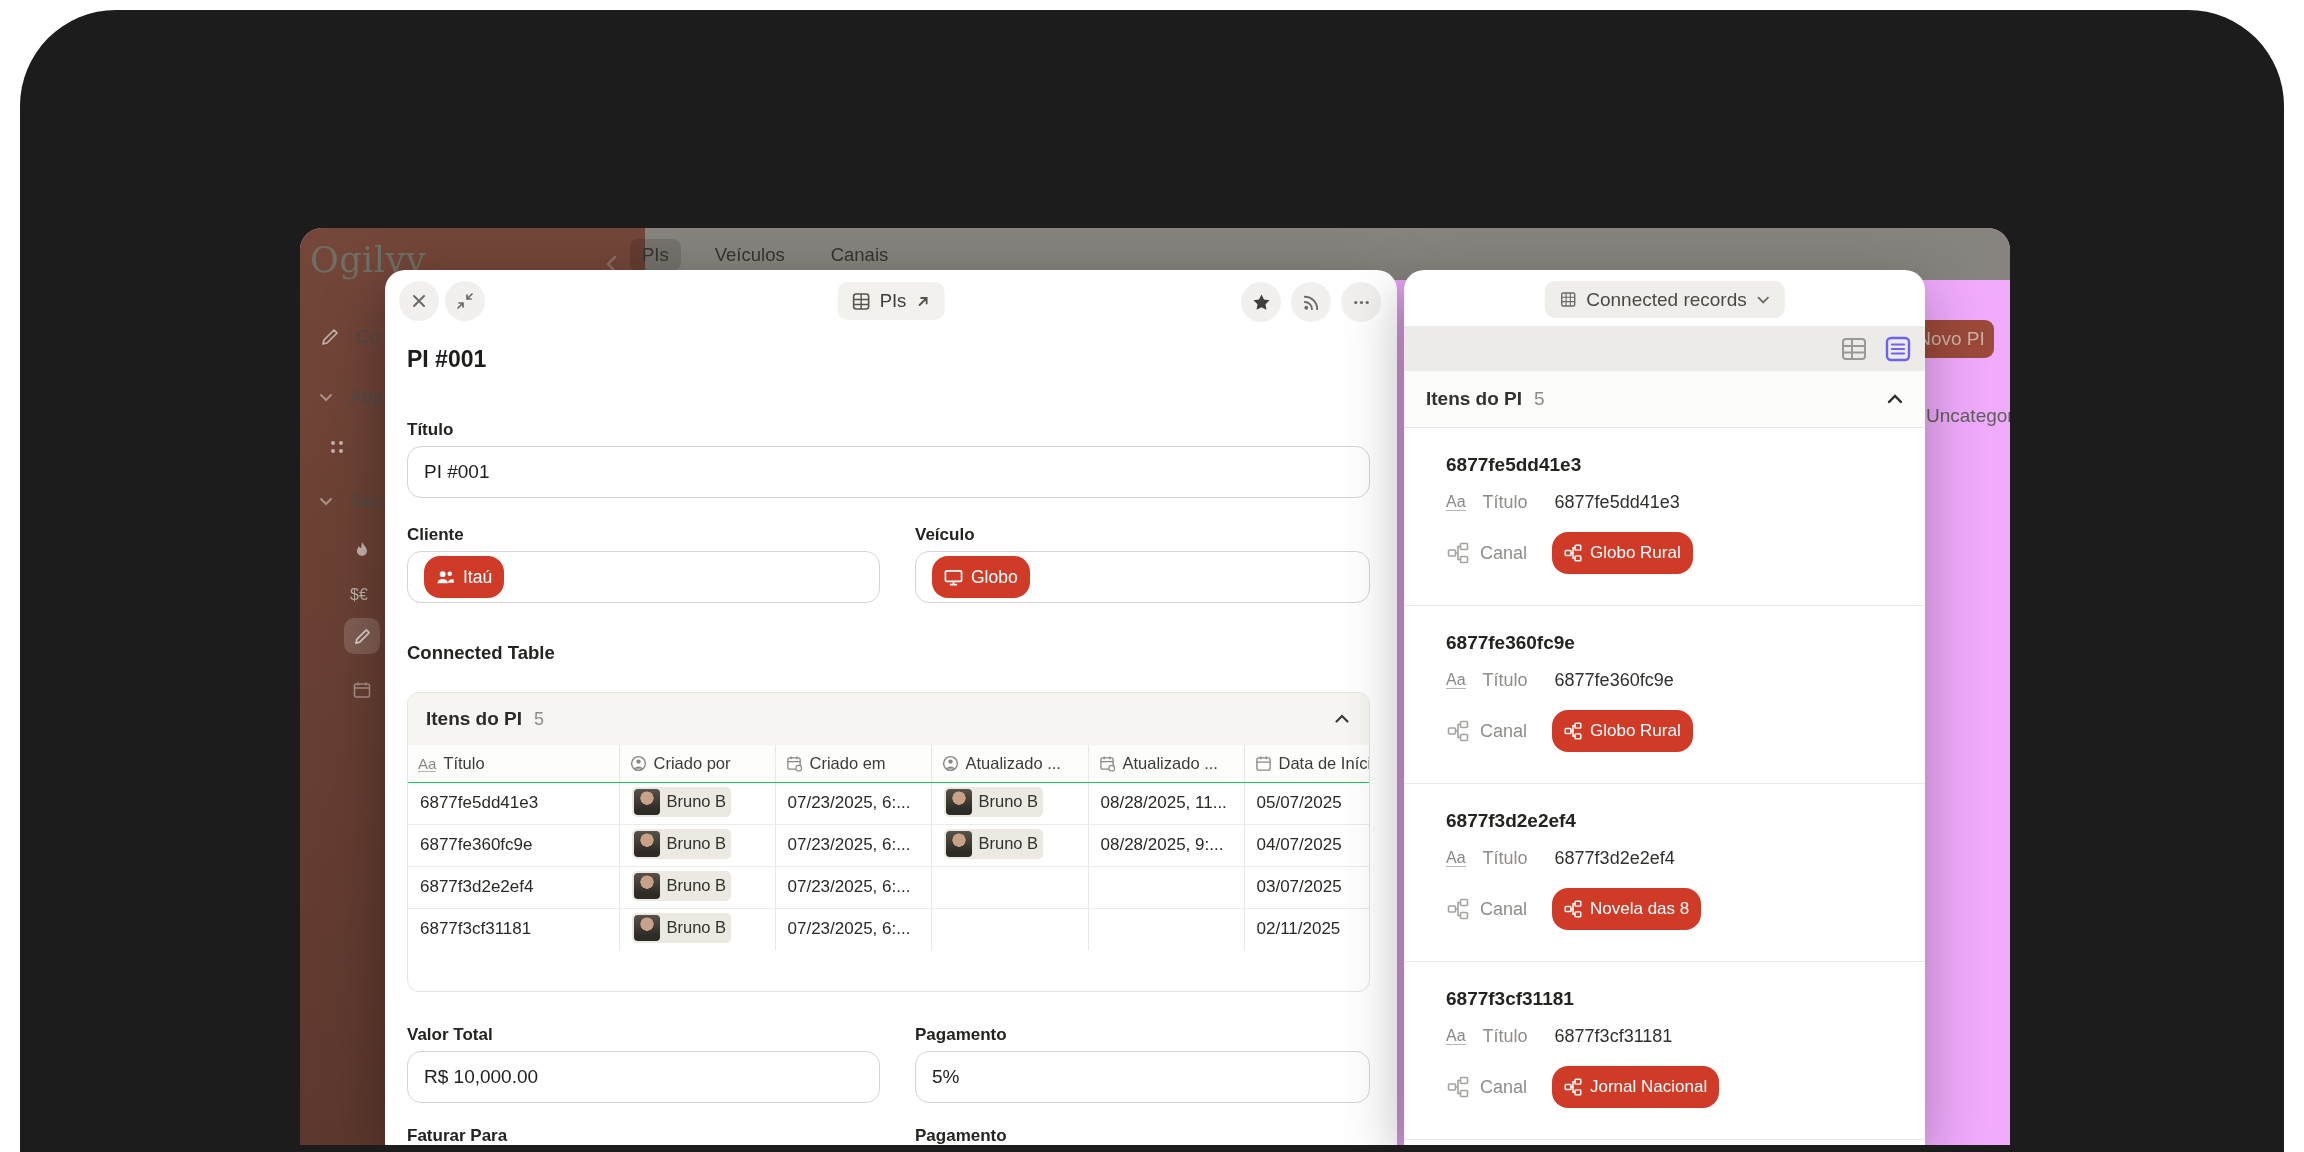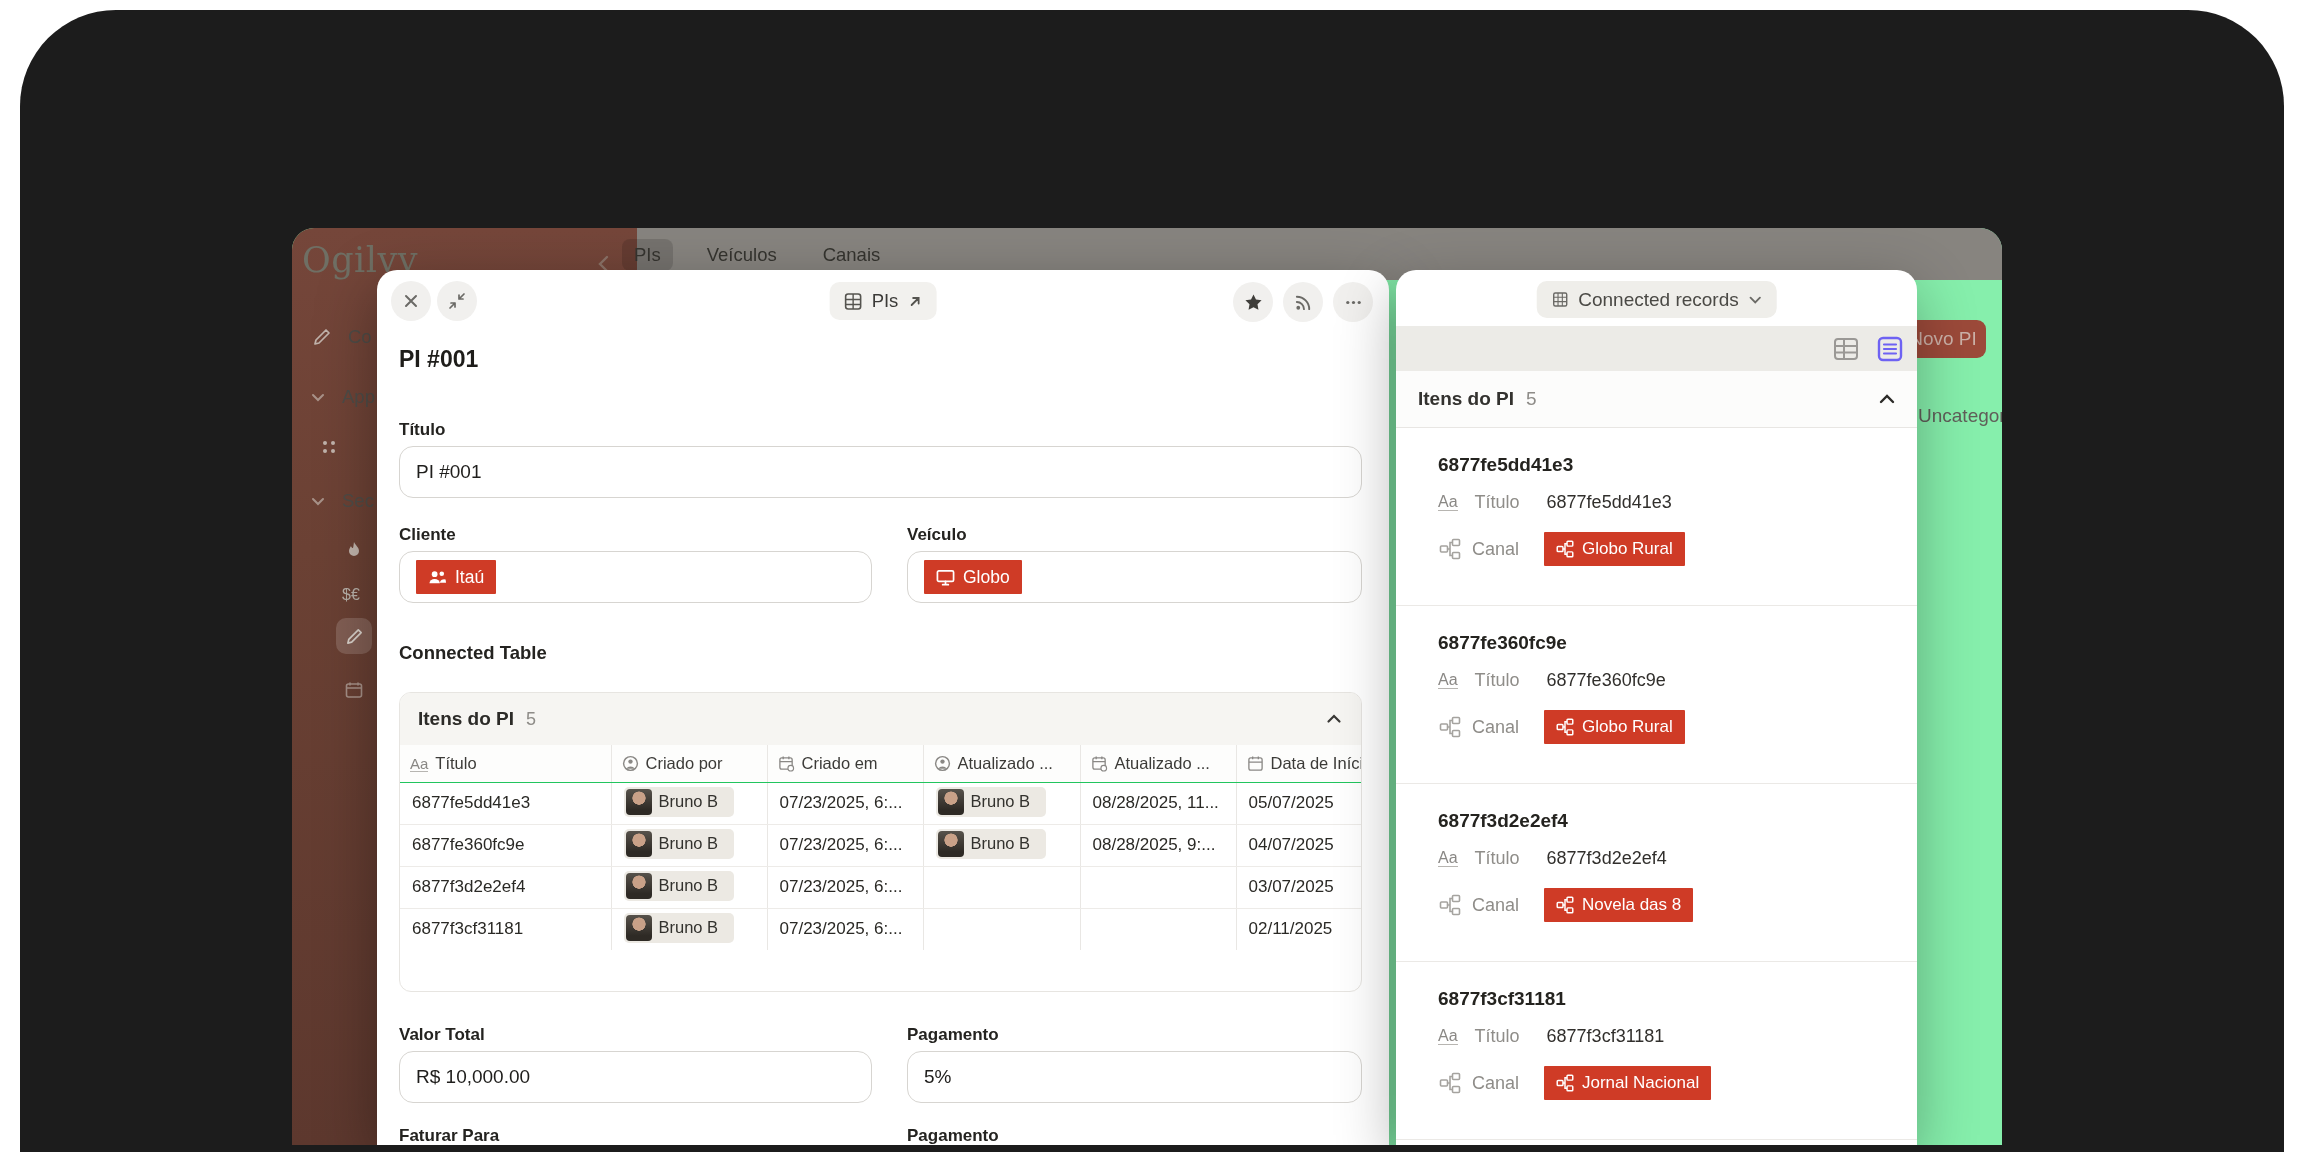--- a/index.html
+++ b/index.html
@@ -5,22 +5,22 @@
   * { margin:0; padding:0; box-sizing:border-box; }
   html,body { width:2304px; height:1152px; background:#ffffff; overflow:hidden;
               font-family:"Liberation Sans", sans-serif; }
   .stage { position:relative; width:2304px; height:1152px; background:#fff; overflow:hidden; }
 
   
   .frame { position:absolute; left:20px; top:10px; width:2264px; height:1400px;
            background:#1c1c1c; border-radius:96px; }
 
   
-  .screen { position:absolute; left:292px; top:228px; width:1710px; height:917px;
-            border-radius:22px 22px 0 0; overflow:hidden; background:#86efac; }
+  .screen { position:absolute; left:300px; top:228px; width:1710px; height:917px;
+            border-radius:22px 22px 0 0; overflow:hidden; background:#f0abfc; }
 
   
   .topstrip { position:absolute; left:345px; top:0; right:0; height:52px; background:#87847f; }
   .tabs { position:absolute; left:330px; top:11px; display:flex; align-items:center; gap:22px; }
   .tab { font-size:18.5px; color:#35342f; padding:5px 12px; border-radius:8px; white-space:nowrap; }
   .tab.active { background:rgba(0,0,0,0.13); }
   .novo-pi { position:absolute; left:1608px; top:92px; width:86px; height:38px; background:#9c4a3a;
              border-radius:9px; color:#ccb1a8; font-size:19px; display:flex; align-items:center;
              justify-content:center; z-index:1; }
   .uncat { position:absolute; left:1626px; top:177px; color:#605e59; font-size:19px; z-index:1; white-space:nowrap; }
@@ -48,22 +48,22 @@
   .m-pill { position:absolute; left:50%; top:12px; transform:translateX(-50%); height:38px;
             background:#f2f1ee; border-radius:10px; display:flex; align-items:center; gap:9px;
             padding:0 14px; color:#3c3b38; font-size:18.5px; }
   .m-right { position:absolute; right:10px; top:12px; display:flex; gap:4px; }
   .m-title { position:absolute; left:22px; top:76px; font-size:23px; font-weight:700; color:#1e1d1a; }
 
   .f-label { position:absolute; font-size:17px; font-weight:700; color:#242320; }
   .f-input { position:absolute; height:52px; border:1.5px solid #d7d5d1; border-radius:14px;
              background:#fff; display:flex; align-items:center; padding:0 16px;
              font-size:19px; color:#1f1e1c; }
-  .chip { display:inline-flex; align-items:center; gap:8px; height:34px; padding:0 12px;
-          background:#cf3b26; border-radius:1px; color:#fff; font-size:17.5px; font-weight:500; }
+  .chip { display:inline-flex; align-items:center; gap:8px; height:42px; padding:0 12px;
+          background:#cf3b26; border-radius:16px; color:#fff; font-size:17.5px; font-weight:500; }
 
   .sec-label { position:absolute; left:22px; top:372px; font-size:18.5px; font-weight:700; color:#242320; }
 
   .ctable { position:absolute; left:22px; top:422px; width:963px; height:300px;
             border:1px solid #e7e5e1; border-radius:12px; overflow:hidden; background:#fff; }
   .ct-head { height:52px; background:#f6f5f2; display:flex; align-items:center; padding:0 18px;
              font-size:19px; font-weight:600; color:#2c2b28; gap:12px; }
   .ct-count { color:#8e8c88; font-weight:400; font-size:18px; }
   .ct-chevron { margin-left:auto; color:#3a3936; display:flex; }
   table.grid { border-collapse:collapse; width:963px; table-layout:fixed; }
@@ -74,21 +74,21 @@
                   white-space:nowrap; overflow:hidden; background:#fdfdfc; }
   table.grid th:first-child { border-left:none; }
   table.grid td { height:42px; border-bottom:1px solid #edebe8; border-left:1px solid #e9e7e4;
                   font-size:17px; color:#2a2925; padding:0 0 0 12px; white-space:nowrap; overflow:hidden; }
   table.grid td:first-child { border-left:none; }
   table.grid tr:last-child td { border-bottom:none; }
   .th-ic { display:inline-flex; vertical-align:-3px; margin-right:7px; color:#8a8885; }
   .aa { font-size:15px; color:#8a8885; border-bottom:1.5px solid #b7b5b1; line-height:1;
         display:inline-block; margin-right:7px; }
   .uchip { display:inline-flex; align-items:center; gap:7px; background:#ece9e3; border-radius:5px;
-           padding:2px 16px 2px 2px; font-size:16.5px; color:#33322e; }
+           padding:2px 5px 2px 2px; font-size:16.5px; color:#33322e; }
   .avatar { width:26px; height:26px; border-radius:4px;
             background:radial-gradient(circle at 50% 35%, #c9a188 0 30%, rgba(0,0,0,0) 32%),
                        linear-gradient(180deg,#57524b 0%,#2e2a25 80%); }
 
   .bot-label { position:absolute; font-size:17px; font-weight:700; color:#242320; }
 
   
   .rpanel { position:absolute; left:1104px; top:42px; width:521px; height:875px; background:#fff;
             border-radius:20px 20px 0 0; box-shadow:0 18px 60px rgba(0,0,0,.3); z-index:2; overflow:hidden; }
   .rp-pill { position:absolute; left:50%; top:11px; transform:translateX(-50%); height:37px;

